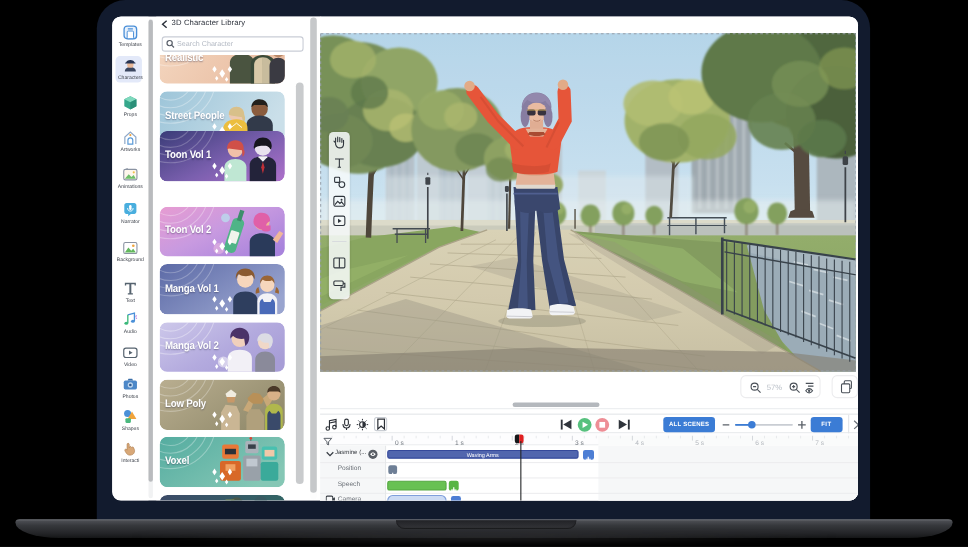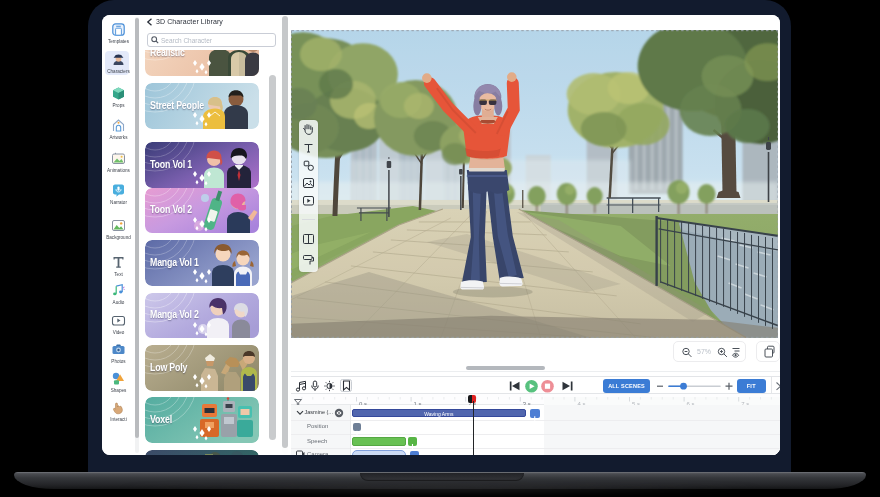--- a/index.html
+++ b/index.html
@@ -248,21 +248,21 @@
               <g fill="#fff">
                 <path d="M50 29l2 3-2 3-2-3z"></path>
                 <path d="M57 32l2.6 3.9-2.6 3.9-2.6-3.9z"></path>
                 <path d="M64 29l2 3-2 3-2-3z"></path>
                 <path d="M52 38l1.5 2.2-1.5 2.2-1.5-2.2z"></path>
                 <path d="M61 39l1.5 2.2-1.5 2.2-1.5-2.2z"></path>
               </g>
             </svg>
           <div class="ttl" style="top:16.5px">Realistic</div>
         </div>
-        <div class="card" style="top:92px">
+        <div class="card" style="top:69px">
           <svg width="114" height="46" viewBox="0 0 114 46">
               <defs>
                 <linearGradient id="g3" x1="0" y1="0.1" x2="1" y2="0.9">
                   <stop offset="0" stop-color="#3f3f7c"></stop>
                   <stop offset="0.55" stop-color="#7a5fae"></stop>
                   <stop offset="1" stop-color="#a96fc8"></stop>
                 </linearGradient>
               </defs>
               <rect width="114" height="46" rx="7" fill="url(#g3)"></rect>
               <g fill="none" stroke="#fff" opacity="0.22">

